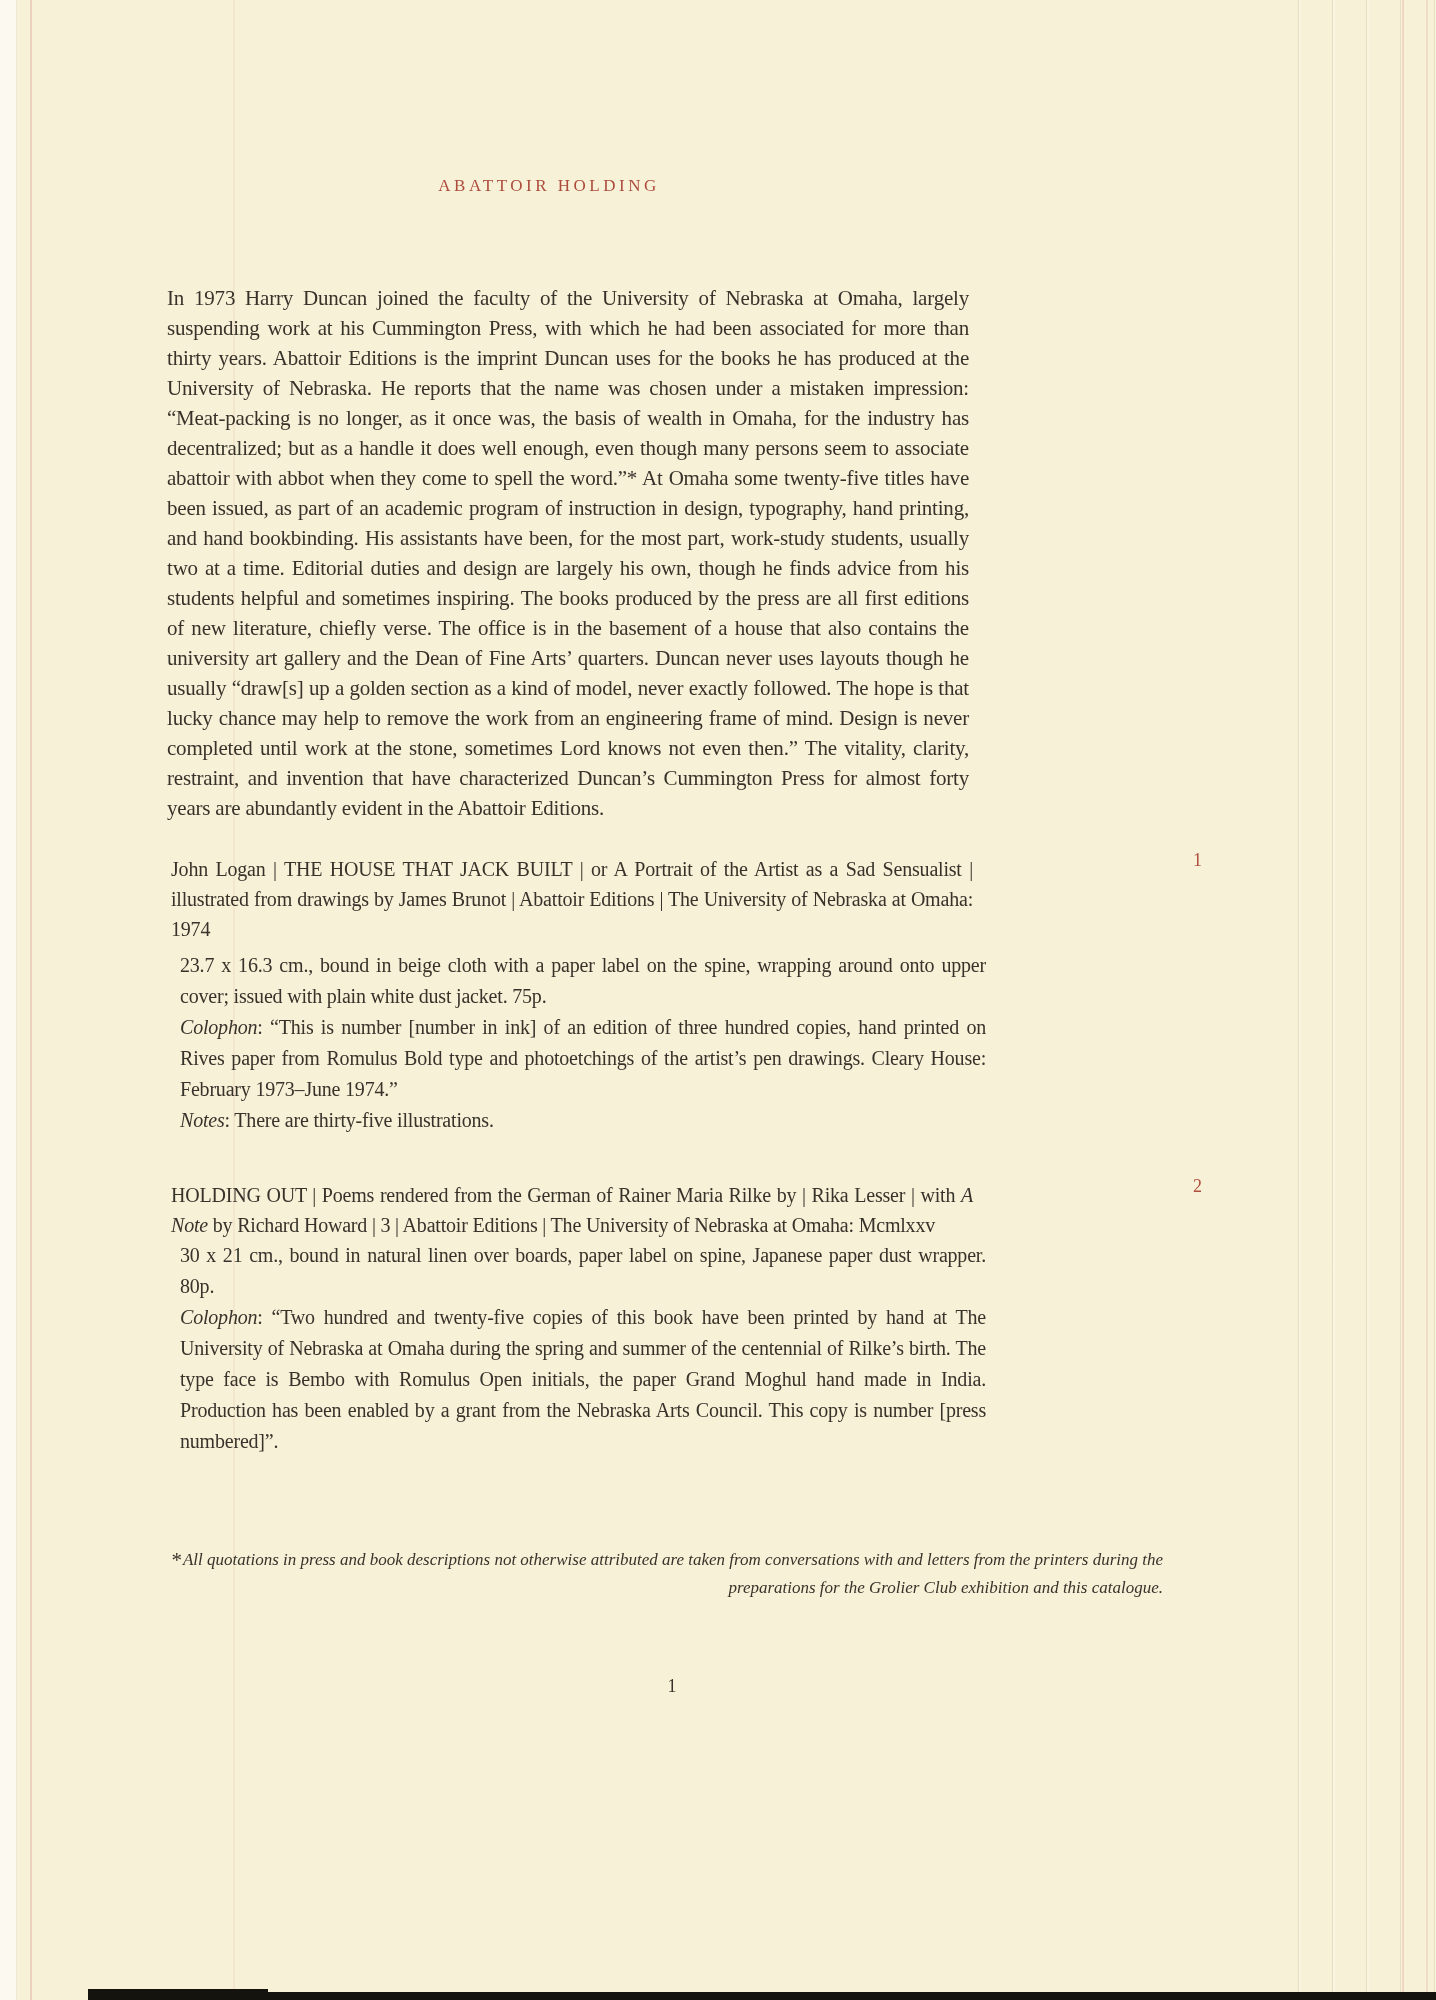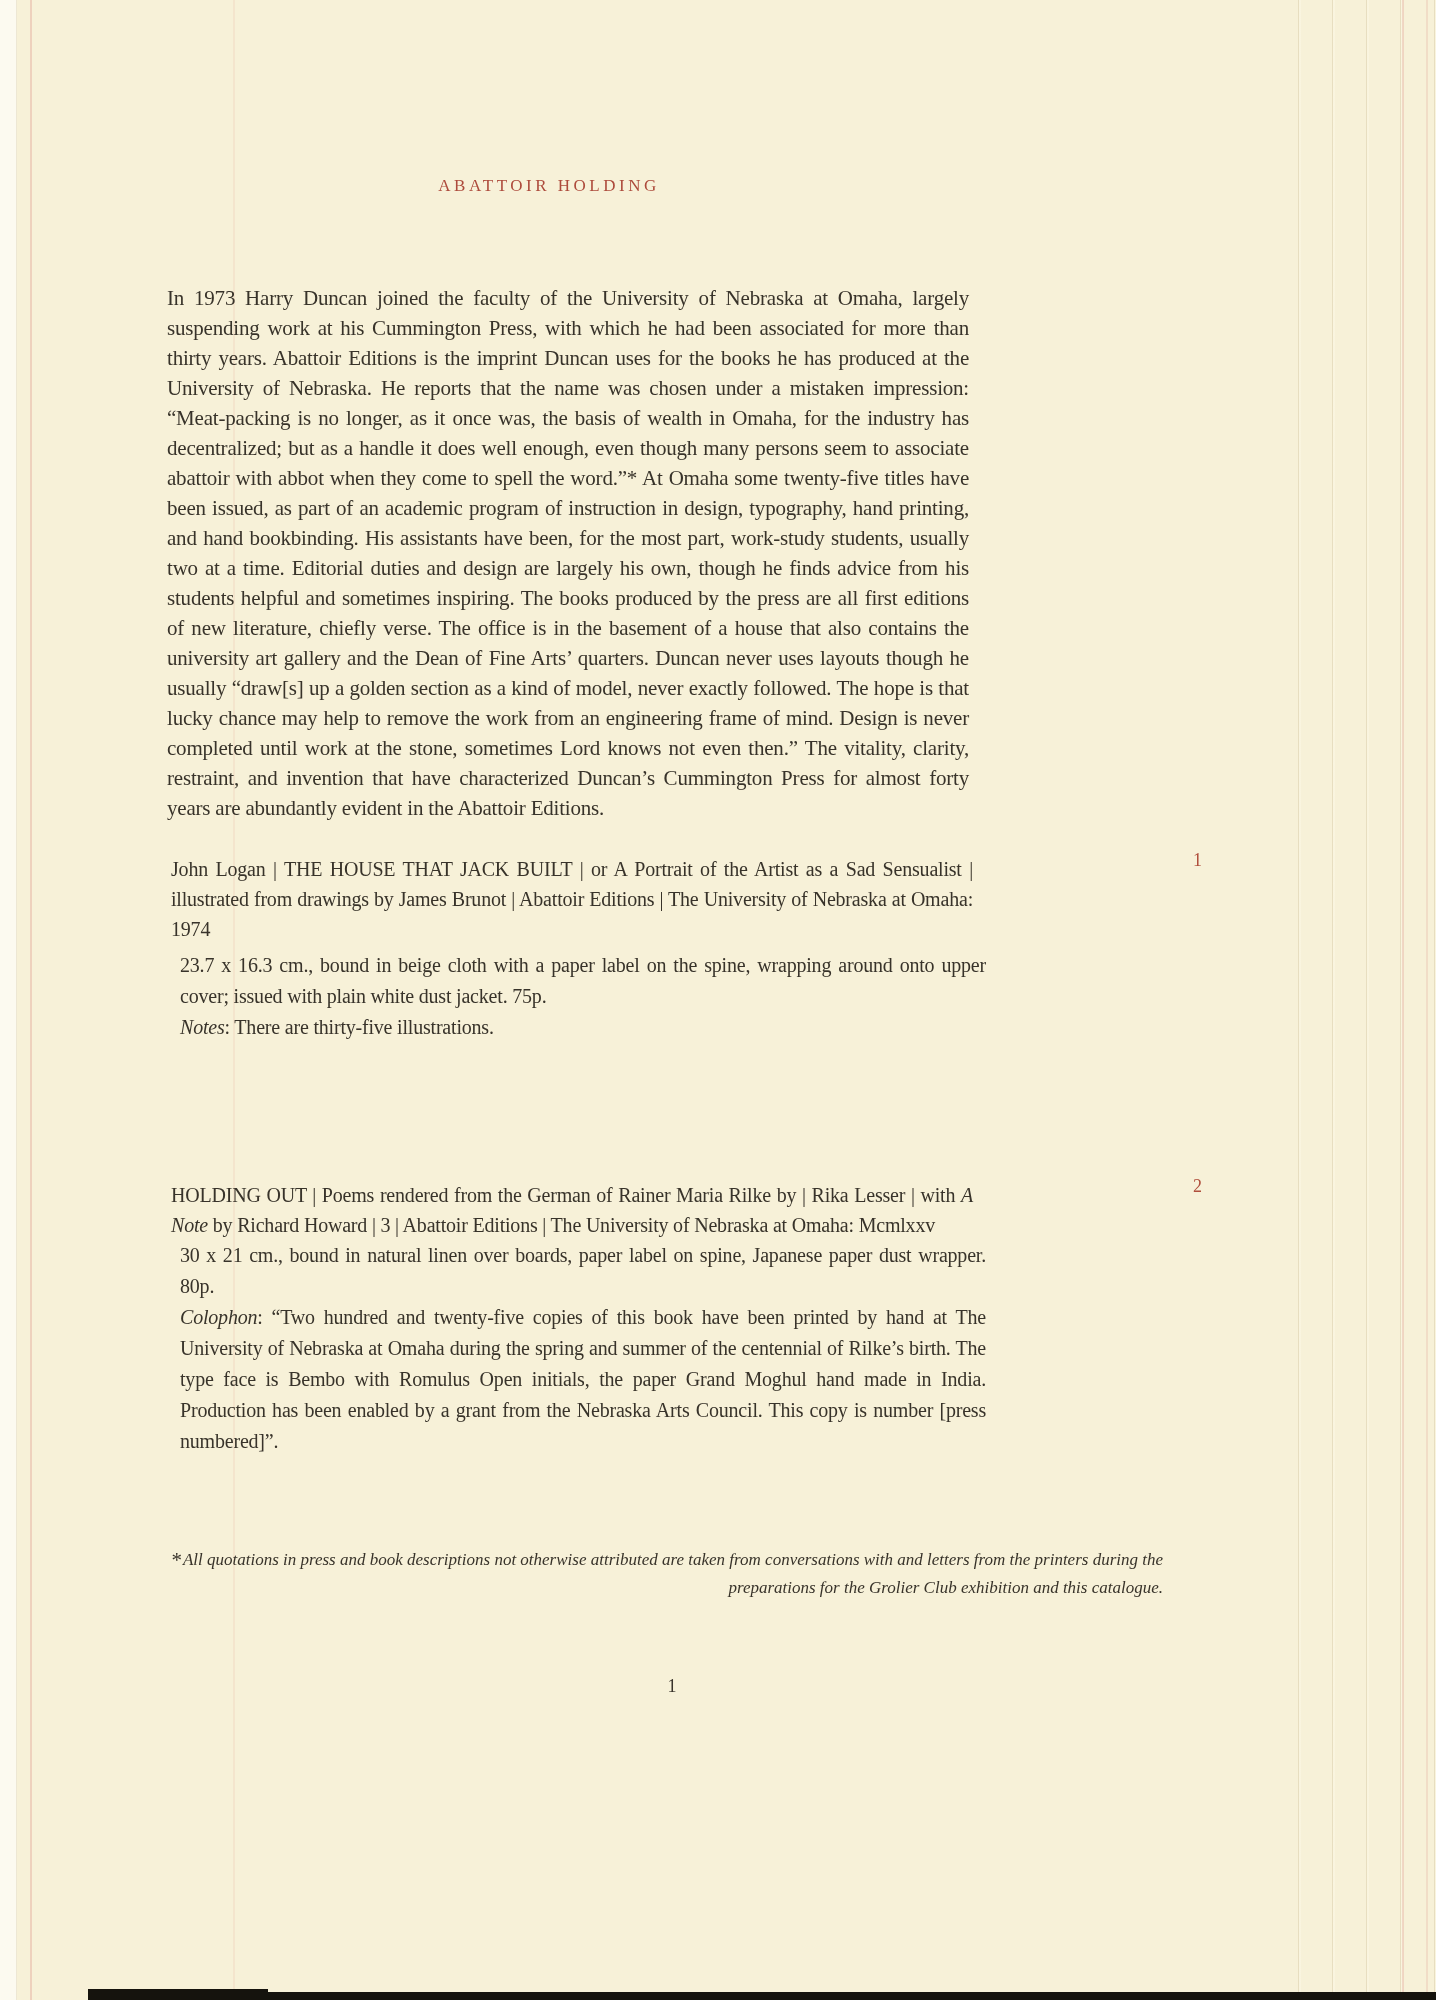--- a/index.html
+++ b/index.html
@@ -109,20 +109,21 @@
   <div class="bottom-bar"></div>
 
   <h1 class="title">ABATTOIR HOLDING</h1>
 
   <p class="intro">In 1973 Harry Duncan joined the faculty of the University of Nebraska at Omaha, largely suspending work at his Cummington Press, with which he had been associated for more than thirty years. Abattoir Editions is the imprint Duncan uses for the books he has produced at the University of Nebraska. He reports that the name was chosen under a mistaken impression: “Meat-packing is no longer, as it once was, the basis of wealth in Omaha, for the industry has decentralized; but as a handle it does well enough, even though many persons seem to associate abattoir with abbot when they come to spell the word.”* At Omaha some twenty-five titles have been issued, as part of an academic program of instruction in design, typography, hand printing, and hand bookbinding. His assistants have been, for the most part, work-study students, usually two at a time. Editorial duties and design are largely his own, though he finds advice from his students helpful and sometimes inspiring. The books produced by the press are all first editions of new literature, chiefly verse. The office is in the basement of a house that also contains the university art gallery and the Dean of Fine Arts’ quarters. Duncan never uses layouts though he usually “draw[s] up a golden section as a kind of model, never exactly followed. The hope is that lucky chance may help to remove the work from an engineering frame of mind. Design is never completed until work at the stone, sometimes Lord knows not even then.” The vitality, clarity, restraint, and invention that have characterized Duncan’s Cummington Press for almost forty years are abundantly evident in the Abattoir Editions.</p>
 
   <p class="entry-heading h1pos"><span>John Logan | THE HOUSE THAT JACK BUILT | or A Portrait of the Artist as a Sad Sensualist | illustrated from drawings by James Brunot | Abattoir Editions | The University of Nebraska at Omaha: 1974</span><i></i><span></span></p>
   <div class="entry-number n1pos">1</div>
   <div class="entry-body b1pos">
     <p>23.7 x 16.3 cm., bound in beige cloth with a paper label on the spine, wrapping around onto upper cover; issued with plain white dust jacket. 75p.</p>
+    <p><i class="lbl">Colophon</i><span>: “This is number [number in ink] of an edition of three hundred copies, hand printed on Rives paper from Romulus Bold type and photoetchings of the artist’s pen drawings. Cleary House: February 1973–June 1974.”</span></p>
     <p><i class="lbl">Notes</i><span>: There are thirty-five illustrations.</span></p>
   </div>
 
   <p class="entry-heading h2pos"><span>HOLDING OUT | Poems rendered from the German of Rainer Maria Rilke by | Rika Lesser | with </span><i>A Note</i><span> by Richard Howard | 3 | Abattoir Editions | The University of Nebraska at Omaha: Mcmlxxv</span></p>
   <div class="entry-number n2pos">2</div>
   <div class="entry-body b2pos">
     <p>30 x 21 cm., bound in natural linen over boards, paper label on spine, Japanese paper dust wrapper. 80p.</p>
     <p><i class="lbl">Colophon</i><span>: “Two hundred and twenty-five copies of this book have been printed by hand at The University of Nebraska at Omaha during the spring and summer of the centennial of Rilke’s birth. The type face is Bembo with Romulus Open initials, the paper Grand Moghul hand made in India. Production has been enabled by a grant from the Nebraska Arts Council. This copy is number [press numbered]”.</span></p>
   </div>
 

